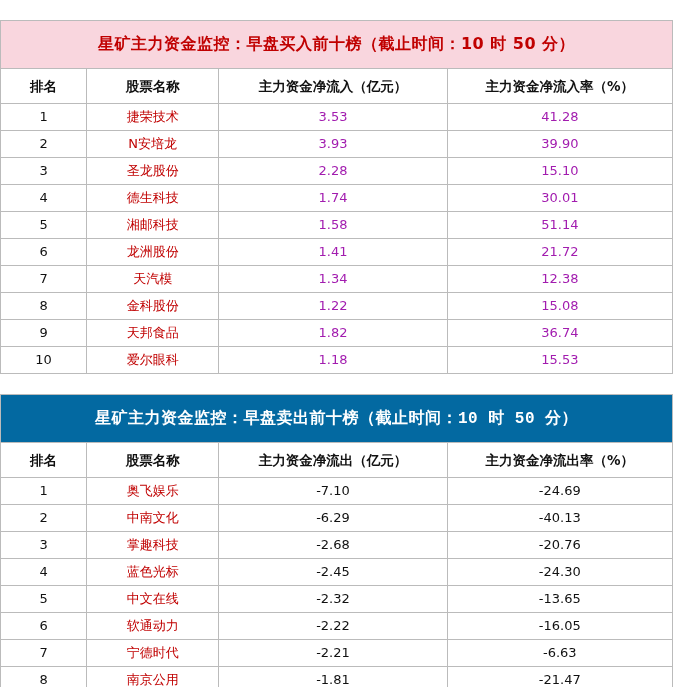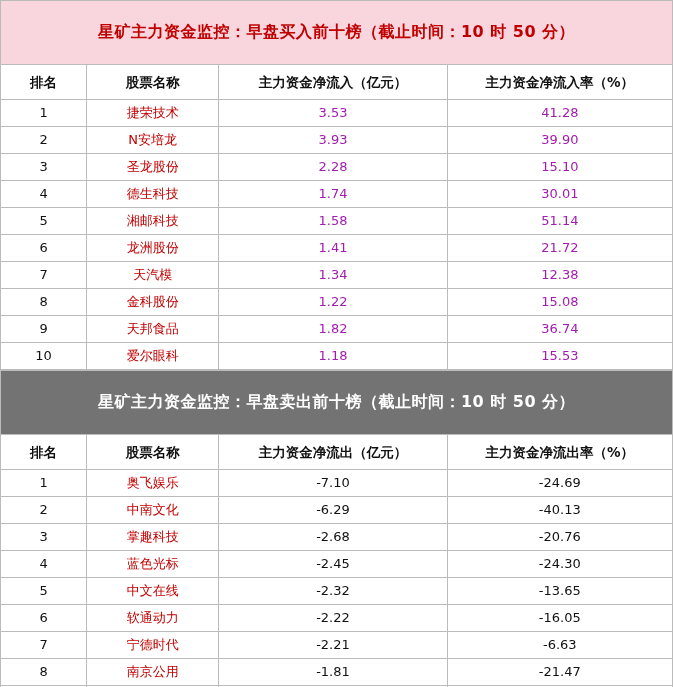--- a/index.html
+++ b/index.html
@@ -15,41 +15,43 @@
     overflow: hidden;
   }
   .sheet {
     width: 673px;
     height: 687px;
     box-sizing: border-box;
     display: flex;
     flex-direction: column;
   }
   .banner {
-    height: 64px;
+    height: 48px;
     display: flex;
     align-items: center;
     justify-content: center;
     text-align: center;
     font-size: 16px;
     font-weight: bold;
     letter-spacing: 0.5px;
     box-sizing: border-box;
+    margin-top: 20px;
   }
   .banner-buy {
     background: #f9d6de;
     color: #c00000;
     border: 1px solid #bbbbbb;
     border-bottom: none;
   }
   .banner-sell {
-    background: #737373;
+    background: #0369a1;
     color: #ffffff;
     border: 1px solid #bbbbbb;
     border-bottom: none;
+    font-family: Liberation Mono, monospace;
   }
   table.grid {
     width: 100%;
     border-collapse: collapse;
     table-layout: fixed;
     border-radius: 12px;
   }
   table.grid th, table.grid td {
     border: 1px solid #bbbbbb;
     text-align: center;

